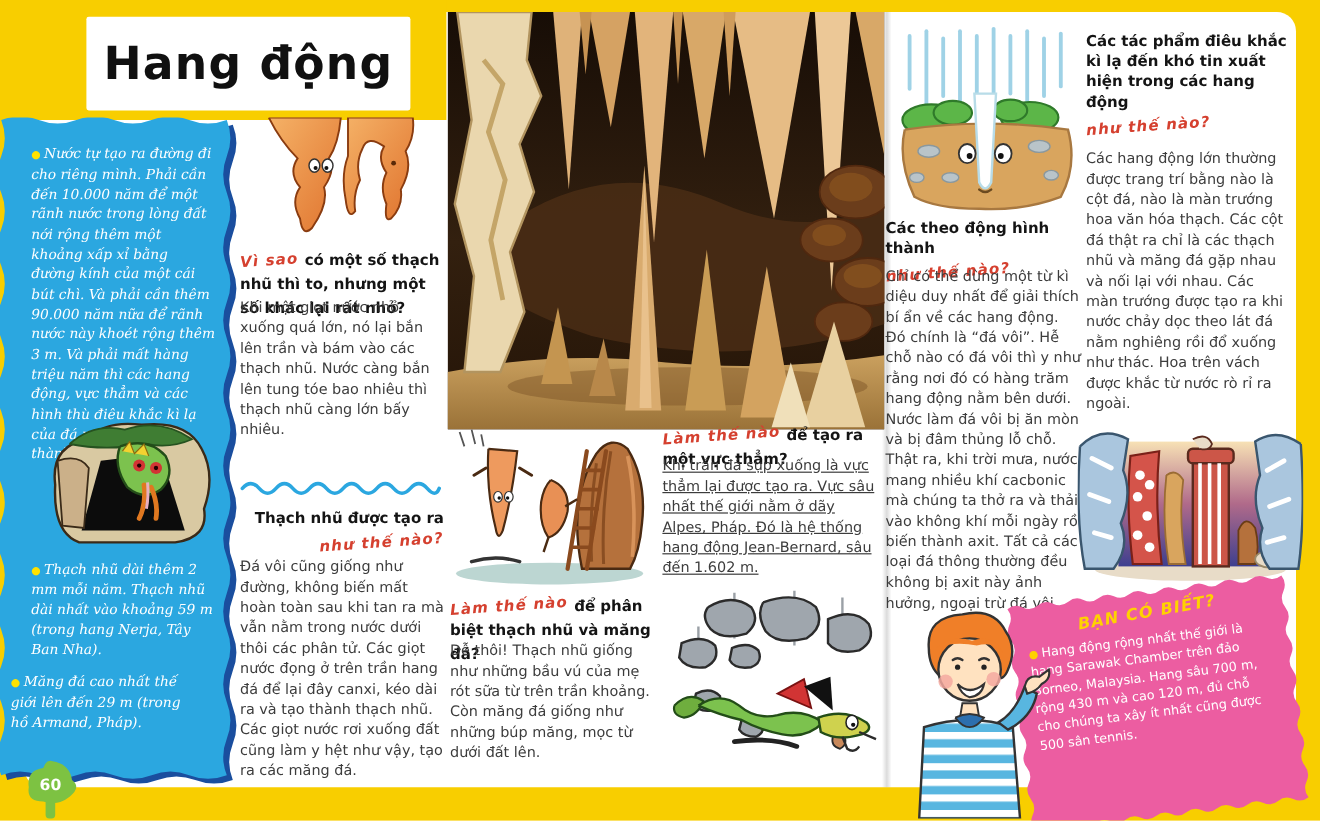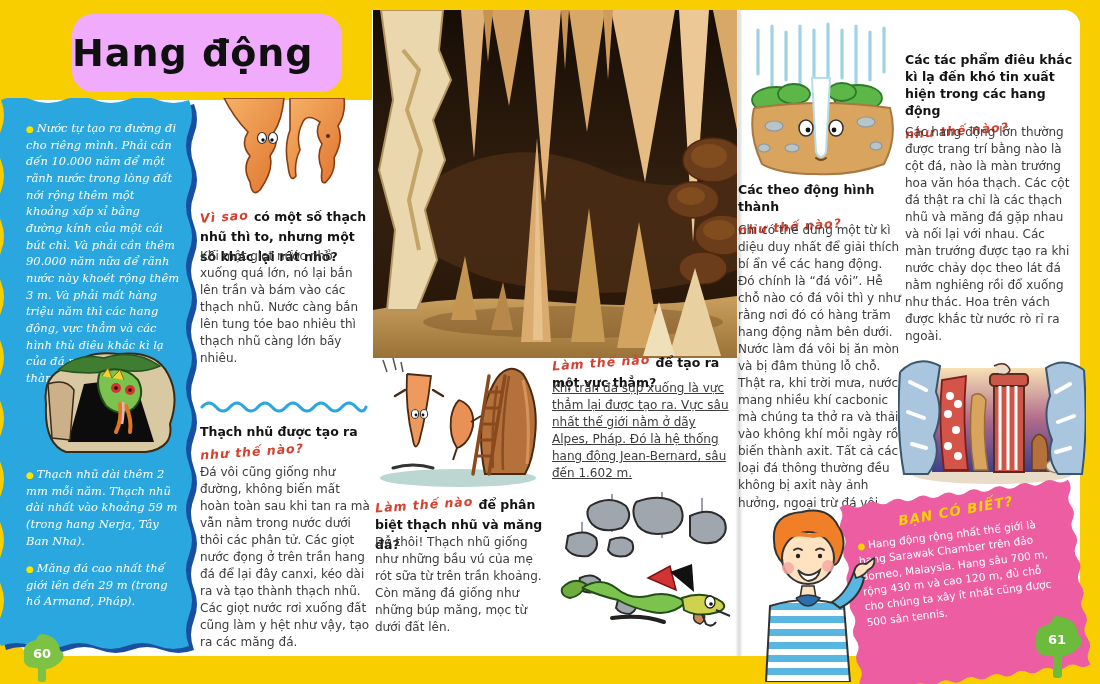--- a/index.html
+++ b/index.html
@@ -3,22 +3,22 @@
 <meta charset="utf-8">
 <style>
   html,body{margin:0;padding:0;}
   #canvas{position:relative;width:1100px;height:684px;background:#F8CE00;overflow:hidden;
           font-family:"DejaVu Sans","Liberation Sans",sans-serif;}
   .abs{position:absolute;}
   #page{left:20px;top:10px;width:1060px;height:646px;background:#ffffff;border-radius:16px;}
   #gutter{left:735px;top:10px;width:8px;height:646px;
           background:linear-gradient(90deg,rgba(0,0,0,0) 0%,rgba(0,0,0,.14) 50%,rgba(0,0,0,0) 100%);}
   #corner-yellow{left:0;top:0;width:372px;height:100px;background:#F8CE00;}
-  #title-card{left:72px;top:14px;width:270px;height:78px;background:#f0abfc;border-radius:21px;
-              display:flex;align-items:center;justify-content:flex-start;}
+  #title-card{left:72px;top:14px;width:270px;height:78px;background:#ffffff;border-radius:2px;
+              display:flex;align-items:center;justify-content:center;}
   #title-card span{font-size:38px;font-weight:700;color:#101010;letter-spacing:1px;}
   .fact{color:#ffffff;font-family:"DejaVu Serif","Liberation Serif",serif;font-style:italic;
         font-size:11.5px;line-height:1.45;width:154px;}
   .fact::before{content:"●  ";color:#FFE200;font-style:normal;font-size:9px;}
   .q-title{font-weight:700;color:#141414;font-size:12.5px;line-height:1.35;}
   .q-lead{display:inline-block;color:#D5402F;font-weight:700;font-style:italic;
           font-size:12.5px;transform:rotate(-4deg);letter-spacing:1px;}
   .body-text{color:#3c3c3c;font-size:12px;line-height:1.42;}
   #didyouknow{left:845px;top:488px;width:240px;height:196px;transform:rotate(-7deg);z-index:6;}
   #dyk-title{position:absolute;left:0;top:14px;width:100%;text-align:center;color:#FFD200;
@@ -111,21 +111,21 @@
         <path d="M64,32 L70,24 L74,34 L82,26 L86,36" fill="#f2d230" stroke="#8a6a10" stroke-width="1"></path>
         <circle cx="78" cy="44" r="5" fill="#d23434"></circle>
           <circle cx="92" cy="46" r="5" fill="#d23434"></circle>
         <circle cx="78" cy="44" r="1.8" fill="#200"></circle>
           <circle cx="92" cy="46" r="1.8" fill="#200"></circle>
         <path d="M82,60 Q84,76 78,88 M88,62 Q94,76 92,88" stroke="#e07820" stroke-width="4" fill="none" stroke-linecap="round"></path>
         <path d="M85,58 Q86,70 84,80" stroke="#e8b0c0" stroke-width="2.5" fill="none"></path>
       </svg>
     </div>
     <div class="abs fact" style="left:26px;top:368px;">Thạch nhũ dài thêm 2 mm mỗi năm. Thạch nhũ dài nhất vào khoảng 59 m (trong hang Nerja, Tây Ban Nha).</div>
-    <div class="abs fact" style="left:26px;top:462px;">Măng đá cao nhất thế giới lên đến 29 m (trong hồ Armand, Pháp).</div>
+    <div class="abs fact" style="left:9px;top:462px;">Măng đá cao nhất thế giới lên đến 29 m (trong hồ Armand, Pháp).</div>
   </div>
 
   <div class="abs" style="left:210px;top:98px;">
     <svg width="142" height="104" viewBox="0 0 142 104">
       <defs>
           <linearGradient id="stalaG" x1="0" y1="0" x2="1" y2="1">
         <stop offset="0" stop-color="#f5b267"></stop>
             <stop offset="1" stop-color="#e0732e"></stop>
           </linearGradient>
         </defs>
@@ -144,21 +144,21 @@
     <span class="q-title">có một số thạch nhũ thì to, nhưng một số khác lại rất nhỏ?</span>
   </div>
   <div class="abs body-text" style="left:200px;top:248px;width:170px;">Khi một giọt nước nhỏ xuống quá lớn, nó lại bắn lên trần và bám vào các thạch nhũ. Nước càng bắn lên tung tóe bao nhiêu thì thạch nhũ càng lớn bấy nhiêu.</div>
 
   <div class="abs" style="left:200px;top:398px;">
     <svg width="168" height="14" viewBox="0 0 168 14">
       <path d="M2,8 Q9,0 16,8 T30,8 T44,8 T58,8 T72,8 T86,8 T100,8 T114,8 T128,8 T142,8 T156,8 T166,8" stroke="#2BA7E0" stroke-width="3" fill="none" stroke-linecap="round"></path>
     </svg>
   </div>
 
-  <div class="abs" style="left:200px;top:424px;width:170px;">
+  <div class="abs" style="left:200px;top:424px;width:170px;text-align:right;">
     <div class="q-title">Thạch nhũ được tạo ra</div>
     <span class="q-lead">như thế nào?</span>
   </div>
   <div class="abs body-text" style="left:200px;top:464px;width:170px;">Đá vôi cũng giống như đường, không biến mất hoàn toàn sau khi tan ra mà vẫn nằm trong nước dưới thôi các phân tử. Các giọt nước đọng ở trên trần hang đá để lại đây canxi, kéo dài ra và tạo thành thạch nhũ. Các giọt nước rơi xuống đất cũng làm y hệt như vậy, tạo ra các măng đá.</div>
 
   <div class="abs" style="left:373px;top:356px;">
     <svg width="170" height="134" viewBox="0 0 170 134">
       <ellipse cx="85" cy="122" rx="78" ry="9" fill="#bcd6d2"></ellipse>
       <path d="M10,4 L14,16 M20,2 L23,14 M28,6 L30,16" stroke="#555" stroke-width="1.5"></path>
       <path d="M112,118 Q100,60 124,22 Q136,6 150,18 Q166,44 162,80 Q160,104 152,118 Z" fill="#b5713c" stroke="#4a2a12" stroke-width="2"></path>
@@ -276,21 +276,21 @@
         <circle cx="84" cy="60" r="6" fill="#f5a9a0" opacity=".85"></circle>
       <path d="M54,64 Q64,74 76,64 Q74,74 64,75 Q57,73 54,64" fill="#fff" stroke="#333" stroke-width="1.8"></path>
       <path d="M58,80 L70,80 L72,92 L56,92 Z" fill="#ffe2c0" stroke="#333" stroke-width="1.6"></path>
       <path d="M26,100 Q64,88 100,100 L106,176 L22,176 Z" fill="url(#shirtStripes)" stroke="#333" stroke-width="2"></path>
       <path d="M52,92 Q64,86 76,92 Q70,100 64,100 Q58,100 52,92" fill="#2c6fae" stroke="#333" stroke-width="1.5"></path>
       <path d="M96,102 Q116,92 120,72 L110,66 Q102,88 88,96 Z" fill="#58b6e0" stroke="#333" stroke-width="2"></path>
       <path d="M110,66 Q112,56 122,58 L130,52 Q132,60 124,64 Q120,70 112,72 Z" fill="#ffe2c0" stroke="#333" stroke-width="1.8"></path>
     </svg>
   </div>
 
-  <div class="abs" style="left:905px;top:52px;width:172px;">
+  <div class="abs" style="left:905px;top:26px;width:172px;">
     <div class="q-title">Các tác phẩm điêu khắc kì lạ đến khó tin xuất hiện trong các hang động</div>
     <span class="q-lead">như thế nào?</span>
   </div>
   <div class="abs body-text" style="left:905px;top:124px;width:170px;">Các hang động lớn thường được trang trí bằng nào là cột đá, nào là màn trướng hoa văn hóa thạch. Các cột đá thật ra chỉ là các thạch nhũ và măng đá gặp nhau và nối lại với nhau. Các màn trướng được tạo ra khi nước chảy dọc theo lát đá nằm nghiêng rồi đổ xuống như thác. Hoa trên vách được khắc từ nước rò rỉ ra ngoài.</div>
 
   <div class="abs" style="left:898px;top:352px;">
     <svg width="188" height="134" viewBox="0 0 188 134">
       <defs>
           <linearGradient id="caveGlow" x1="0" y1="0" x2="0" y2="1">
         <stop offset="0" stop-color="#f7e1b5"></stop>
@@ -330,21 +330,14 @@
     <div id="dyk-text">Hang động rộng nhất thế giới là hang Sarawak Chamber trên đảo Borneo, Malaysia. Hang sâu 700 m, rộng 430 m và cao 120 m, đủ chỗ cho chúng ta xây ít nhất cũng được 500 sân tennis.</div>
   </div>
 
   <div class="abs" style="left:14px;top:632px;z-index:8;">
     <svg width="56" height="52" viewBox="0 0 56 52">
       <rect x="24" y="34" width="8" height="16" rx="3" fill="#7DC242"></rect>
       <path d="M28,2 Q44,4 46,18 Q54,24 44,32 Q34,40 22,36 Q8,36 10,24 Q8,10 22,8 Q24,2 28,2" fill="#7DC242"></path>
       <text x="28" y="26" text-anchor="middle" class="tree-num">60</text>
     </svg>
   </div>
-  <div class="abs" style="left:1026px;top:614px;z-index:8;">
-    <svg width="62" height="66" viewBox="0 0 62 66">
-      <rect x="27" y="42" width="9" height="22" rx="3" fill="#6CBB3C"></rect>
-      <path d="M31,2 Q50,4 52,20 Q60,28 50,36 Q38,46 24,42 Q8,42 10,28 Q8,12 24,10 Q26,2 31,2" fill="#6CBB3C"></path>
-      <text x="31" y="30" text-anchor="middle" class="tree-num">61</text>
-    </svg>
-  </div>
 
 </div>
 
 </body></html>

